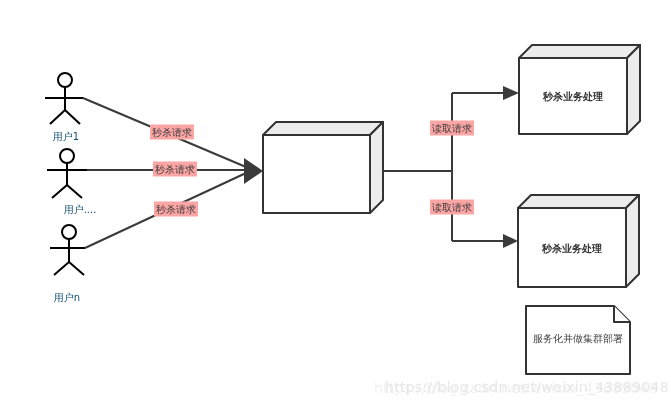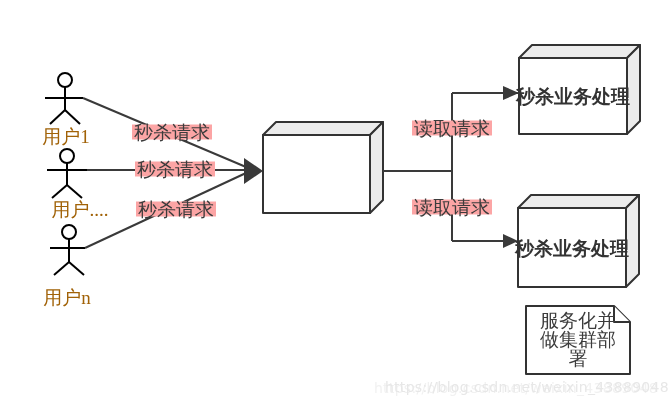--- a/index.html
+++ b/index.html
@@ -7,30 +7,30 @@
     position:relative;
     width:671px;height:408px;
     background:#ffffff;
     font-family:"DejaVu Sans","Liberation Sans",sans-serif;
     overflow:hidden;
   }
   .canvas svg{position:absolute;left:0;top:0;}
   .lbl{
     position:absolute;
     transform:translate(-50%,-50%);
-    font-size:19px;
+    font-size:10px;
     line-height:15px;
     color:#3c3c3c;
     white-space:nowrap;
   }
   .lbl.onLine{background:#fca5a5;padding:0 2px;}
-  .lbl.user{color:#a16207;font-family:Liberation Serif, serif;}
+  .lbl.user{color:#0c4a6e;}
   .lbl.boxTitle{font-weight:bold;color:#333333;}
   .lbl.noteText{
-    white-space:normal;width:94px;text-align:center;line-height:19px;
+    white-space:normal;width:94px;text-align:center;line-height:28px;
   }
   .watermark{
     position:absolute;
     top:379px;right:2px;
     font-size:14px;
     color:#e7e7e7;
     text-shadow:-11px 1px 0 #f1f1f1;
     letter-spacing:0.3px;
   }
 </style>

